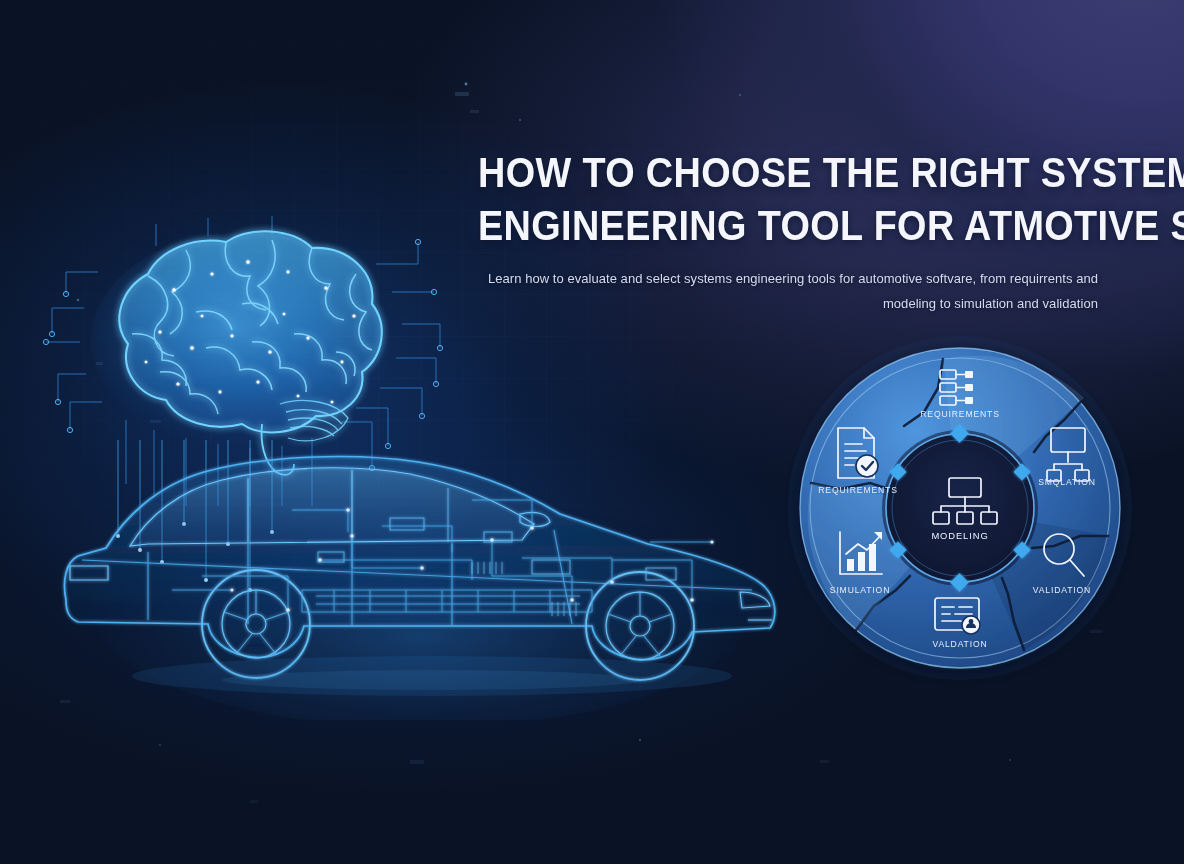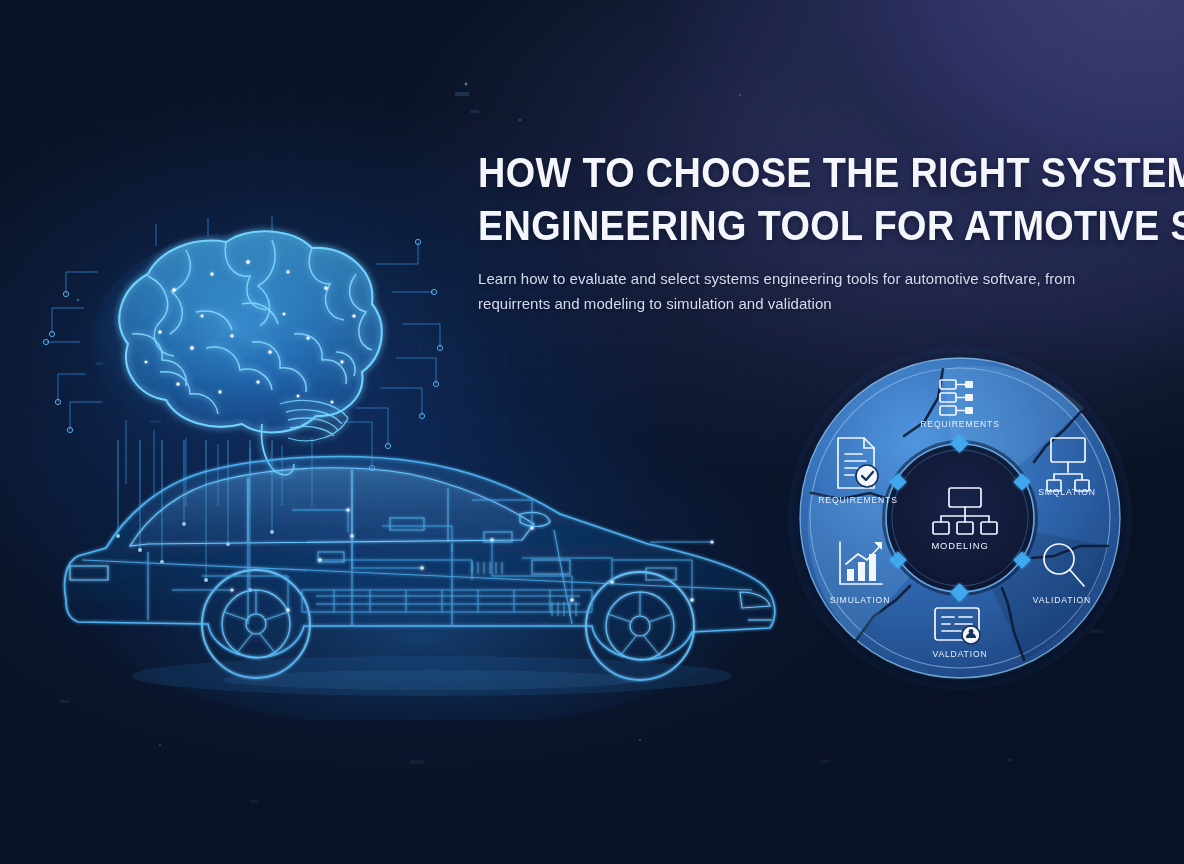--- a/index.html
+++ b/index.html
@@ -56,29 +56,30 @@
     letter-spacing:.4px;
     color:#f4f6fb;
     text-transform:uppercase;
     transform:scaleX(.88);
     transform-origin:left center;
     white-space:nowrap;
     text-shadow:0 2px 9px rgba(5,10,26,.75), 0 0 18px rgba(120,160,255,.18);
   }
   #subtitle {
     position:absolute; left:478px; top:266px; width:620px;
-    font-size:15px;
+    font-size:13px;
     line-height:25px;
     color:#d4dbef;
     letter-spacing:.05px;
     text-shadow:0 1px 5px rgba(5,10,26,.6);
+    text-align:right;
   }
 
   
-  #diagram { position:absolute; left:792px; top:350px; width:336px; height:336px;text-align:center; }
+  #diagram { position:absolute; left:792px; top:340px; width:336px; height:336px;text-align:center; }
   #diagram svg { display:block; overflow:visible; }
 
   .seg-label {
     font-size:8.6px;
     letter-spacing:.85px;
     fill:#e7edfa;
     text-anchor:middle;
     font-family:"Liberation Sans", sans-serif;
     paint-order:stroke;
   }

